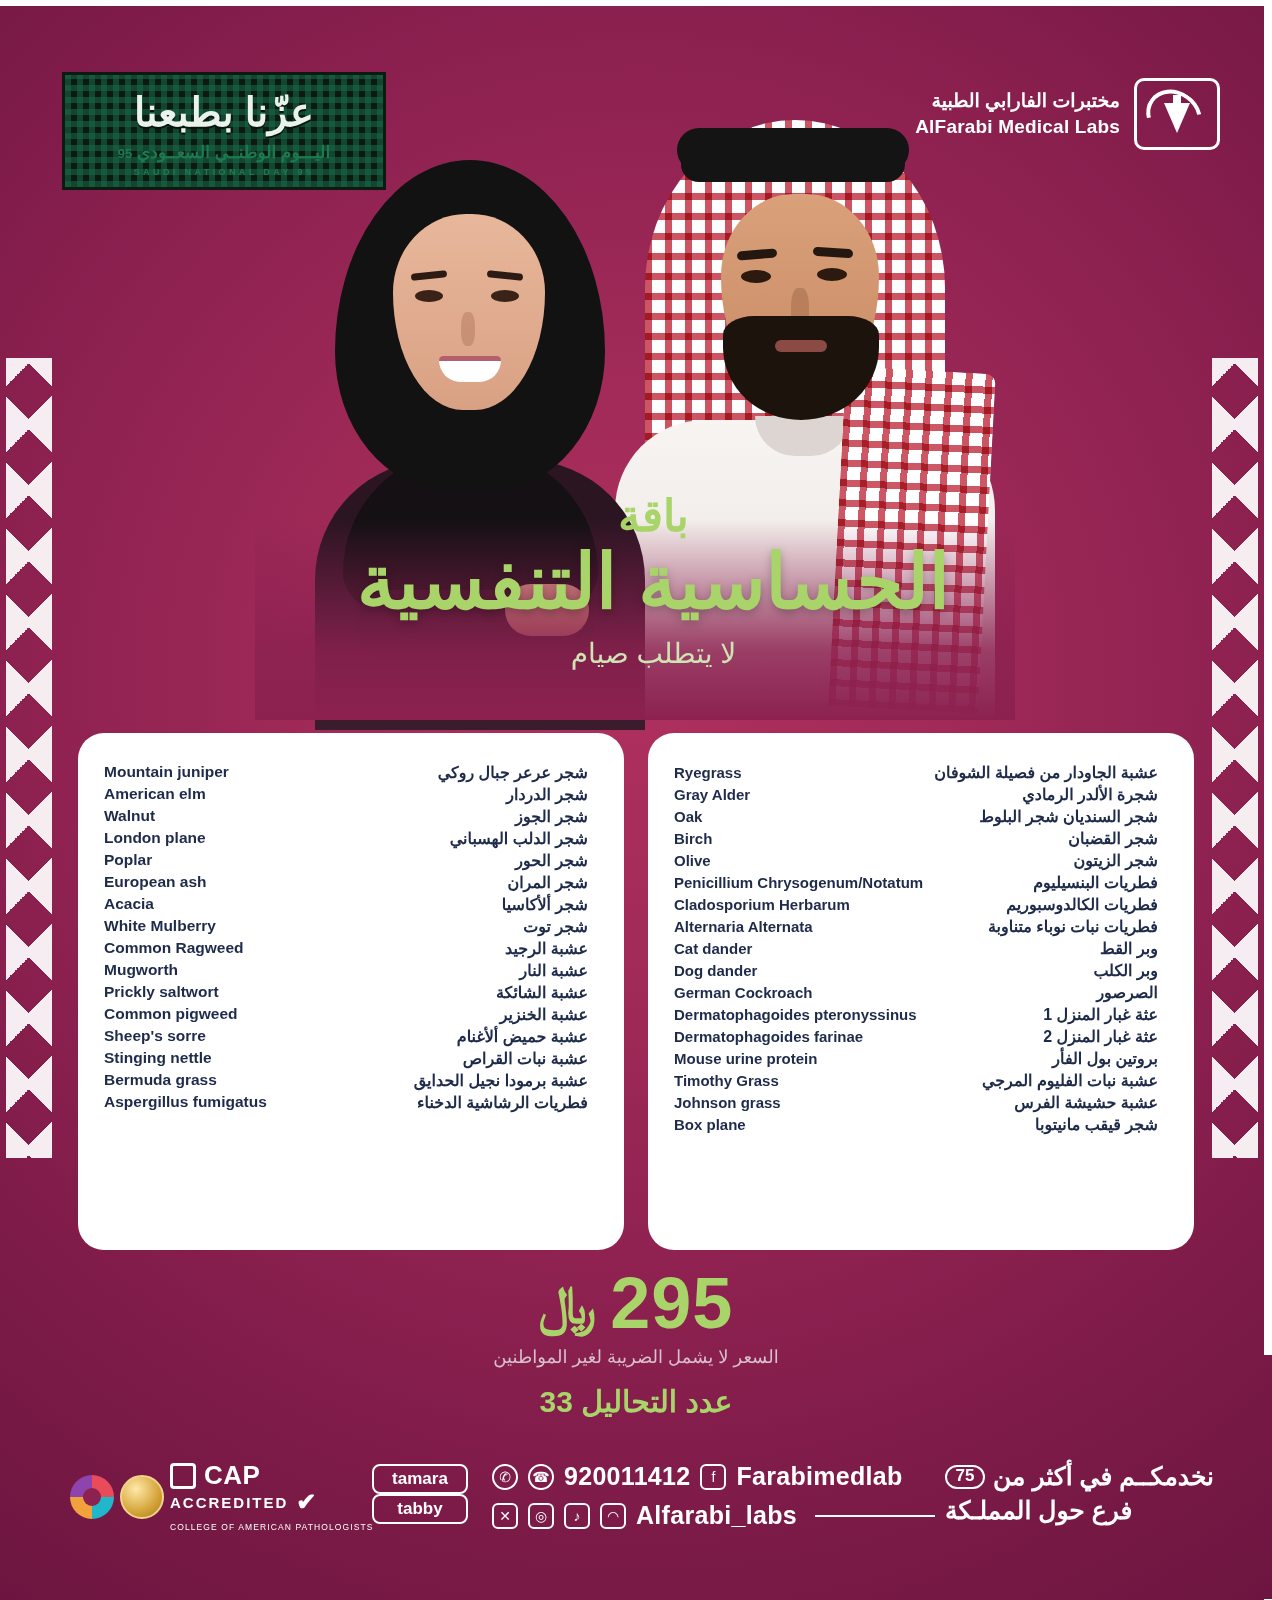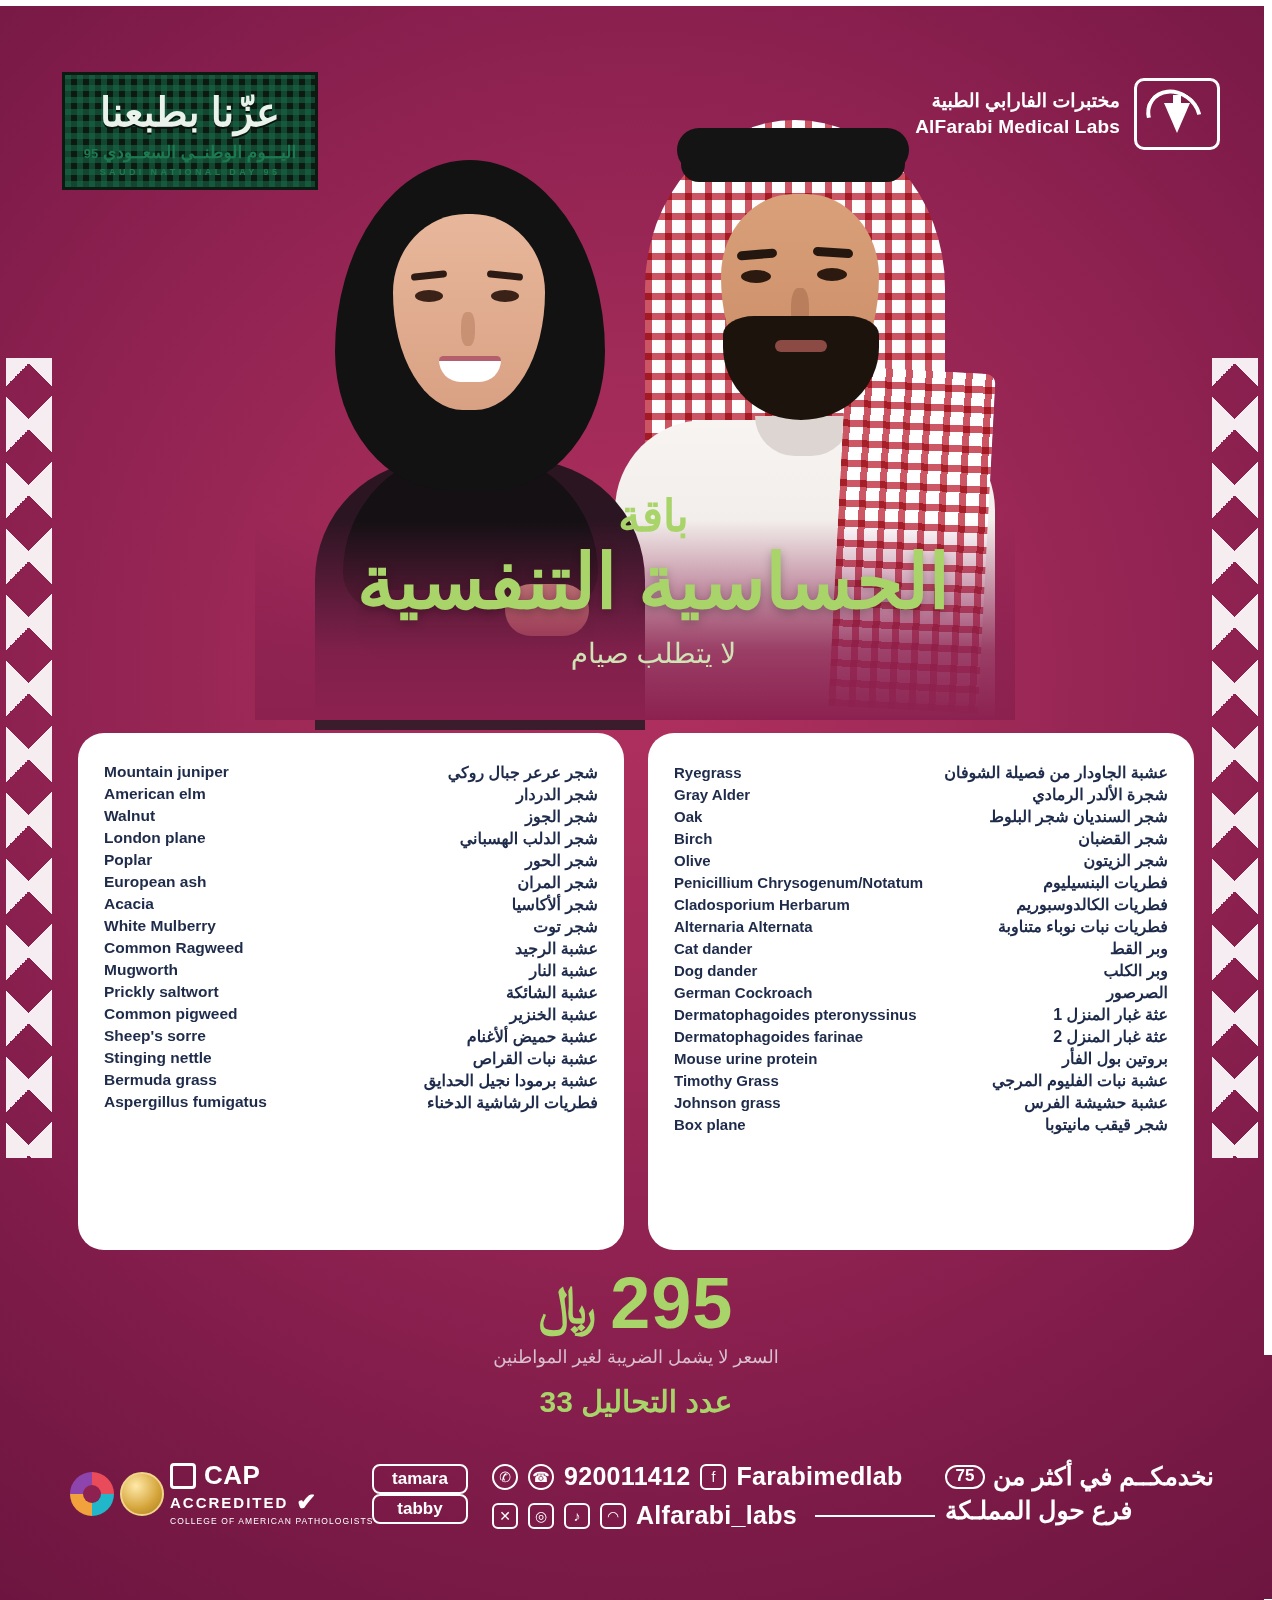--- a/index.html
+++ b/index.html
@@ -36,21 +36,21 @@
       linear-gradient(45deg, #ffffff 25%, transparent 25%, transparent 75%, #ffffff 75%),
       linear-gradient(-45deg, #ffffff 25%, transparent 25%, transparent 75%, #ffffff 75%);
     background-position: 0 0, 0 0;
     opacity: .92;
   }
   .sadu.left { left: 6px; }
   .sadu.right { right: 14px; }
 
   
   .natday {
-    position: absolute; left: 62px; top: 72px; width: 256px; z-index: 12;
+    position: absolute; left: 62px; top: 72px; width: 324px; z-index: 12;
   }
   .natday-badge {
     background: #0c1a12;
     border: 3px solid #0c1a12;
     padding: 14px 10px 10px;
     position: relative;
     background-image:
       repeating-linear-gradient(0deg, rgba(23,106,72,.55) 0 6px, transparent 6px 12px),
       repeating-linear-gradient(90deg, rgba(23,106,72,.55) 0 6px, transparent 6px 12px);
   }
@@ -199,21 +199,21 @@
   .t-big {
     color:#a8d46a; font-size: 76px; font-weight:800; line-height:1.15; 
     text-shadow: 0 3px 10px rgba(0,0,0,.25);
   }
   .t-note { color:#cfe3b4; font-size: 28px; margin-top: 12px; }
 
   
   .cards { position:absolute; top: 733px; left: 78px; width: 1116px; height: 517px; display:flex; gap: 24px; z-index: 25; }
   .card {
     background:#ffffff; border-radius: 26px; flex: 1;
-    padding: 28px 26px 20px 26px; position: relative;
+    padding: 28px 36px 20px 26px; position: relative;
   }
   .row { display:flex; align-items:center; justify-content: space-between; padding: 1.5px 0; }
   .en { color:#1e2b4a; font-size: 15.5px; font-weight:700; text-align:left; white-space: nowrap; }
   .ar { color:#1e2b4a; font-size: 16px; font-weight:700; text-align:right; direction: rtl; white-space: nowrap; }
   .card.left .en { font-size: 15.5px; }
   .card.right .en { font-size: 15px; }
 
   
   .price-wrap { position:absolute; top: 1262px; left:0; width: 1272px; text-align:center; z-index: 25; }
   .price { color:#a8d46a; font-size: 72px; font-weight:800; letter-spacing: 1px; display:inline-flex; align-items:center; gap: 14px; direction: ltr;}
@@ -233,21 +233,21 @@
   .b-circle2 {
     width:44px;height:44px;border-radius:50%;
     background: radial-gradient(circle at 35% 30%, #ffe9a8, #d4a43a 60%, #a87c1d);
     border:2px solid #f0d48a;
   }
   .cap { color:#fff; line-height:1.05; }
   .cap-row { display:flex; align-items:center; gap:8px;}
   .cap-sq { width:26px;height:26px;border:3px solid #fff;border-radius:4px; }
   .cap-name { font-size: 26px; font-weight:800; letter-spacing:.5px;}
   .cap-sub { font-size: 15px; font-weight:700; letter-spacing:2px; margin-top:2px;}
-  .cap-sub2 { font-size: 8.5px; letter-spacing: 1.1px; margin-top:3px; }
+  .cap-sub2 { font-size: 8.5px; letter-spacing: 1.1px; margin-top:9px; }
   .cap-check { font-size:24px; font-weight:800; }
 
   .f-pay { position:absolute; left: 372px; top: 24px; display:flex; flex-direction:column; }
   .pay {
     width: 96px; height: 30px; border: 2px solid #fff; border-radius: 8px;
     color:#fff; font-size: 17px; font-weight:700; display:flex; align-items:center; justify-content:center;
   }
 
   .f-contact { position:absolute; left: 492px; top: 22px; color:#fff; }
   .c-line { display:flex; align-items:center; gap: 10px; margin-bottom: 10px; }

